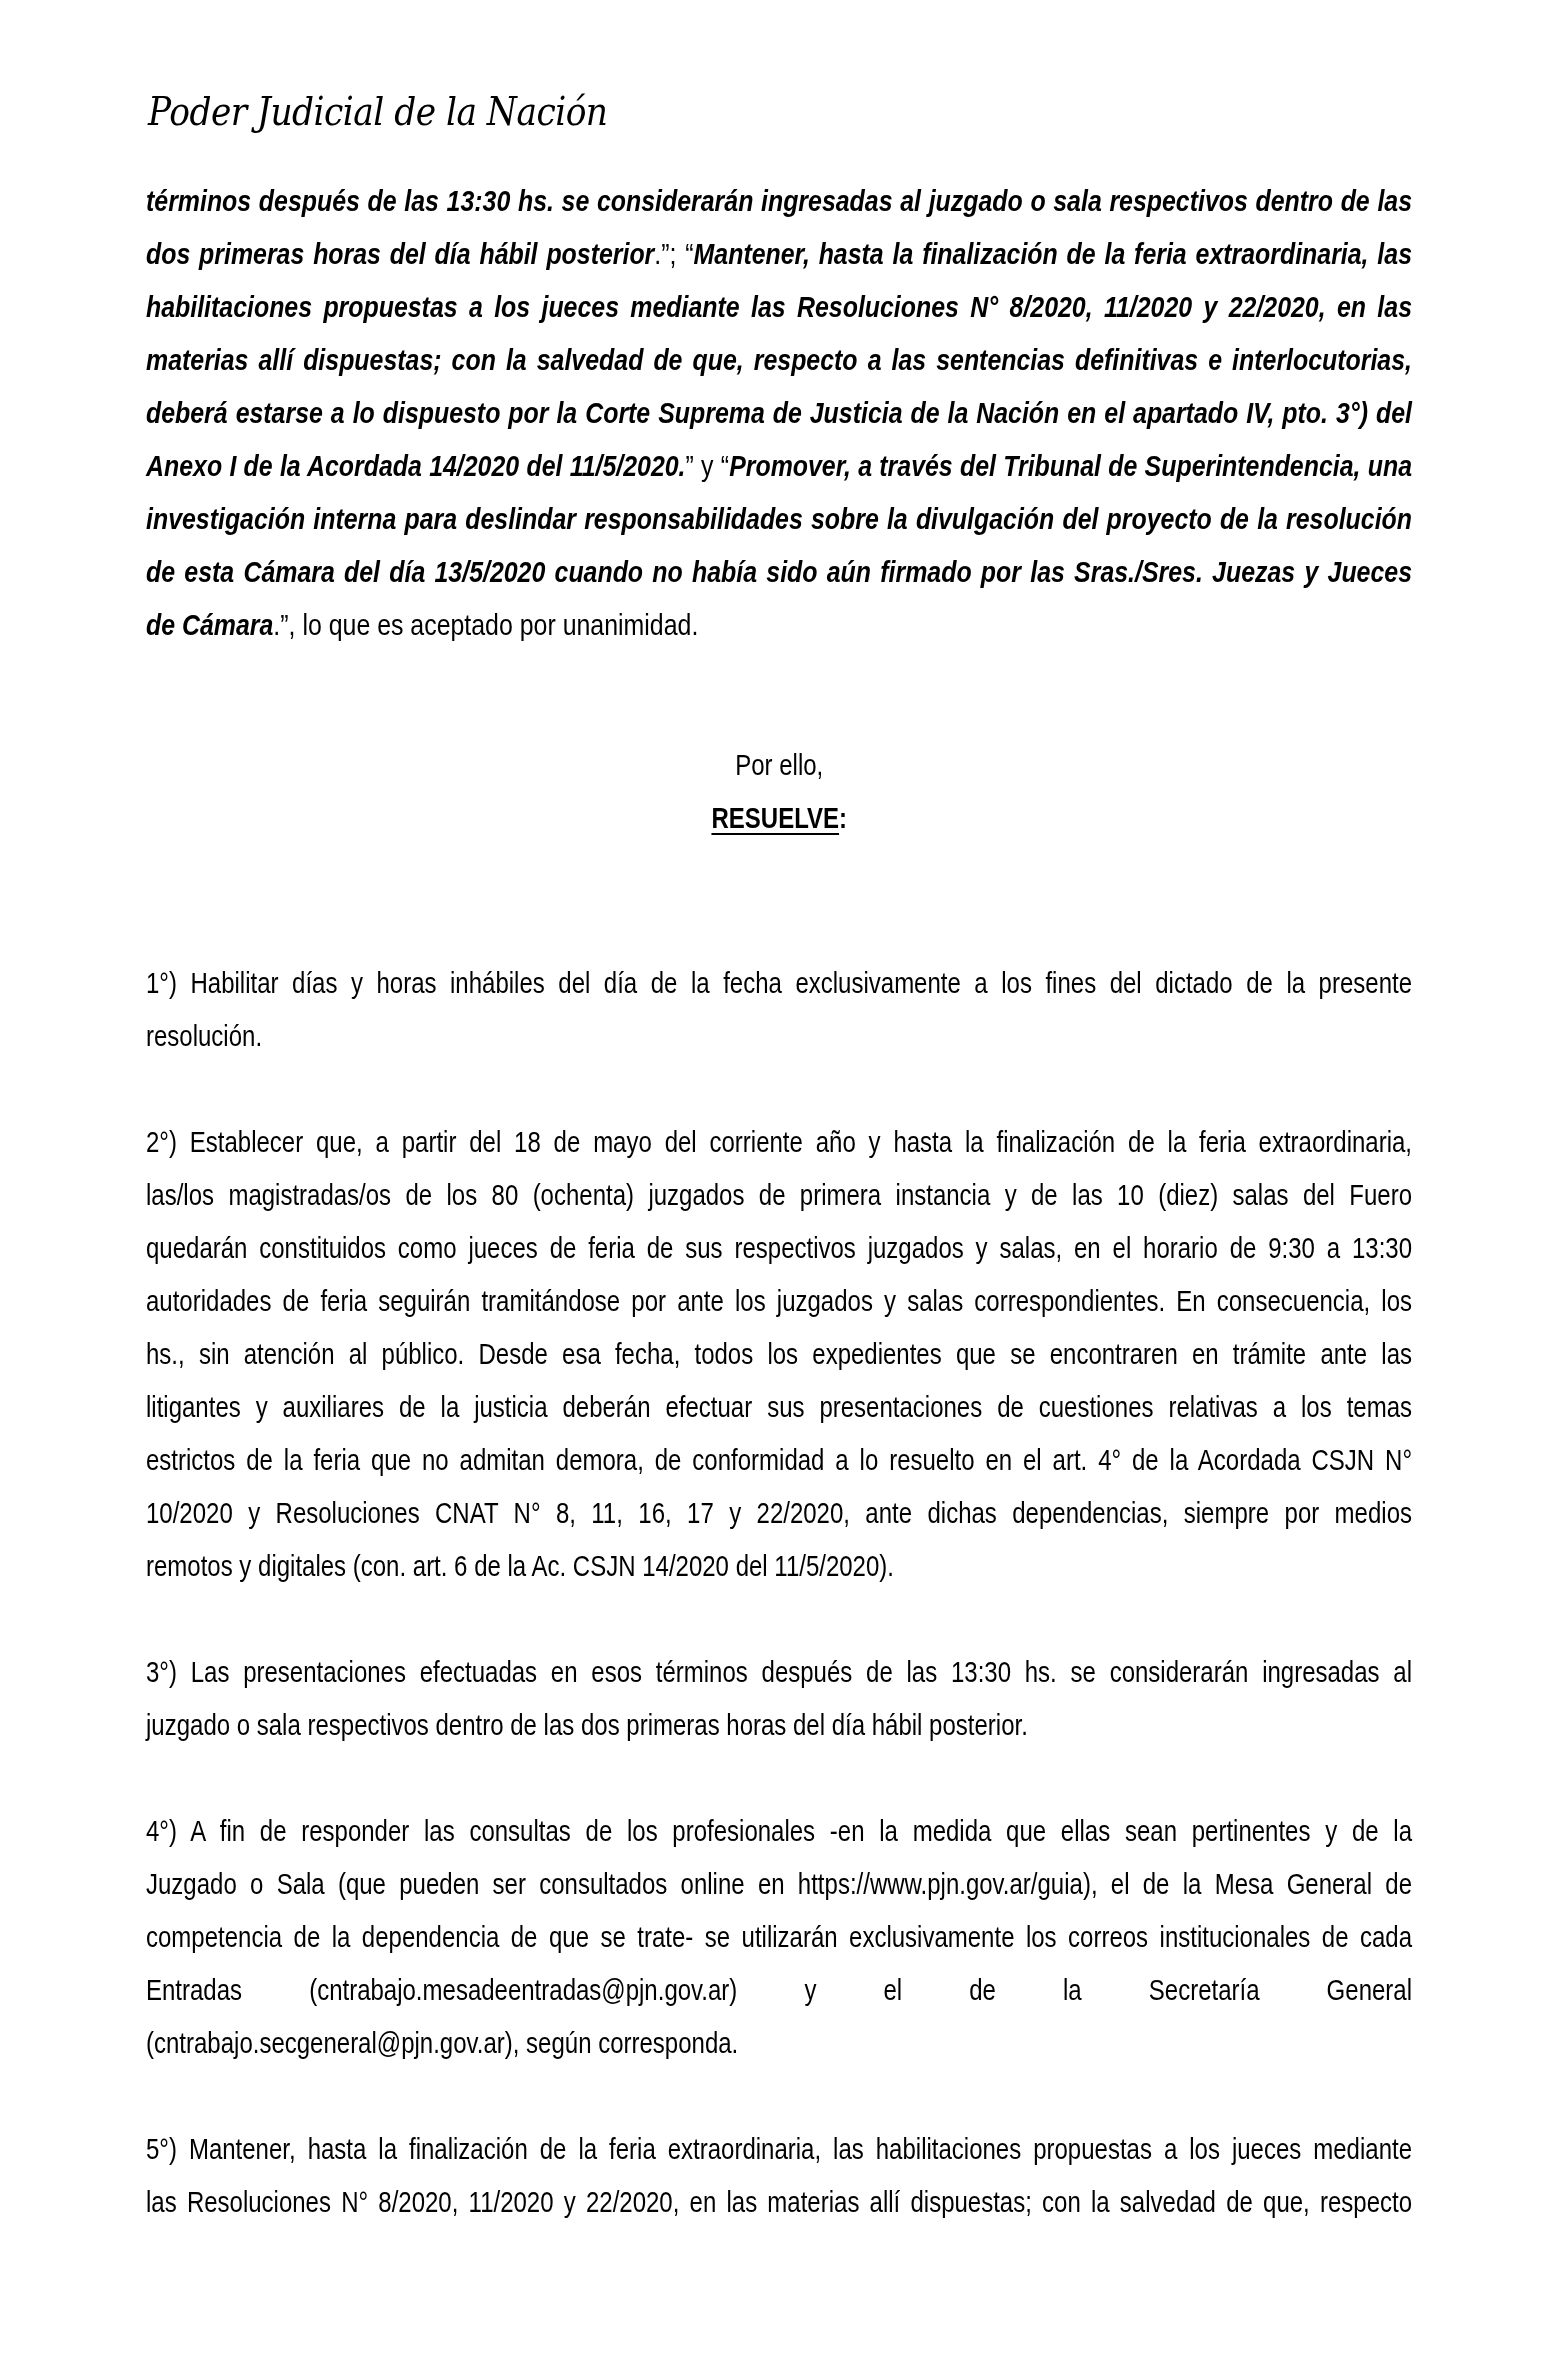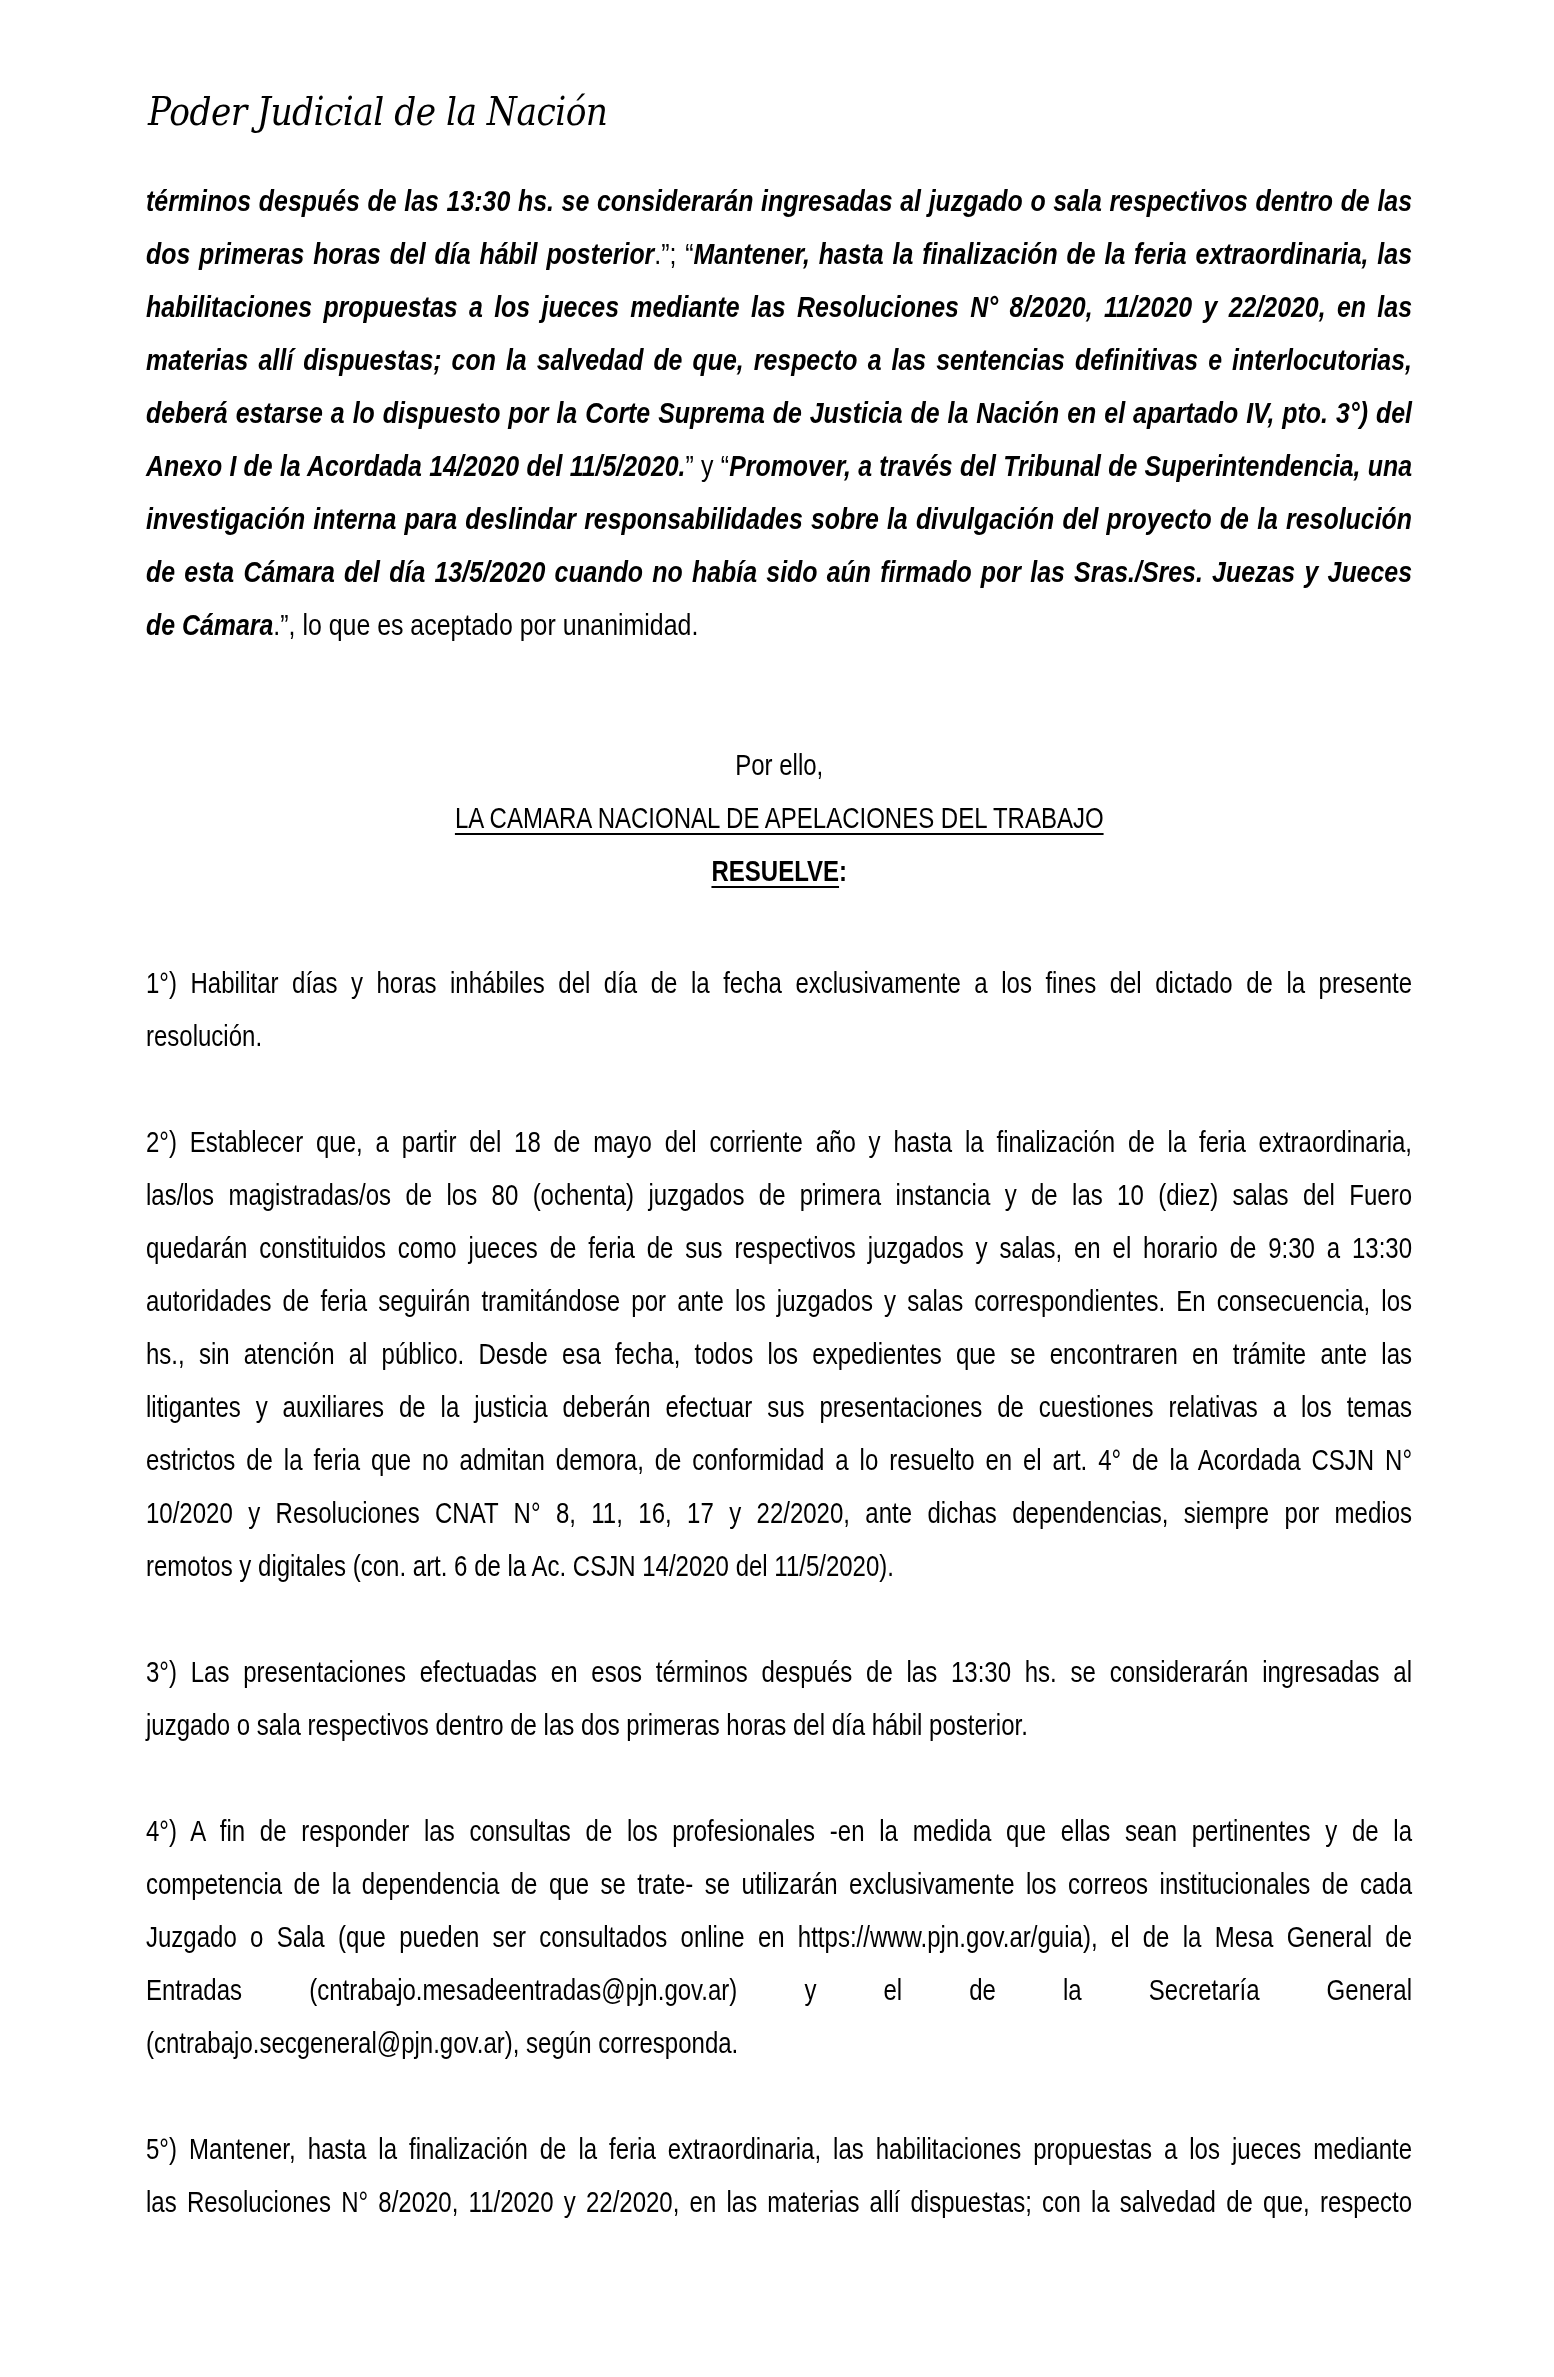--- a/index.html
+++ b/index.html
@@ -47,23 +47,20 @@
       <div class="line" style="--sx: 0.83;"><span class="inner"><span class="bi">investigación interna para deslindar responsabilidades sobre la divulgación del proyecto de la resolución</span></span></div>
       <div class="line" style="--sx: 0.83;"><span class="inner"><span class="bi">de esta Cámara del día 13/5/2020 cuando no había sido aún firmado por las Sras./Sres. Juezas y Jueces</span></span></div>
       <div class="line last" style="--sx: 0.83;"><span class="inner"><span class="bi">de Cámara</span><span>.”, lo que es aceptado por unanimidad.</span></span></div>
     </div>
 
   <div class="body-text" style="top: 738px;">
     <div class="line center">
       <span class="inner"><span>Por ello,</span></span>
     </div>
     <div class="line center">
-      <span class="inner"><span class="u">LA CAMARA NACIONAL DE APELACIONES DEL TRABAJO</span></span>
-    </div>
-    <div class="line center">
       <span class="inner"><span class="b u">RESUELVE</span><span class="b">:</span></span>
     </div>
   </div>
 
   <div class="body-text" id="items" style="top: 956px;">
       <div>
         <div class="line" style="--sx: 0.8;"><span class="inner">1°) Habilitar días y horas inhábiles del día de la fecha exclusivamente a los fines del dictado de la presente</span></div>
         <div class="line last" style="--sx: 0.8;"><span class="inner">resolución.</span></div>
       </div>
       <div class="gap"></div>
@@ -79,22 +76,22 @@
         <div class="line last" style="--sx: 0.8;"><span class="inner">remotos y digitales (con. art. 6 de la Ac. CSJN 14/2020 del 11/5/2020).</span></div>
       </div>
       <div class="gap"></div>
       <div>
         <div class="line" style="--sx: 0.8;"><span class="inner">3°) Las presentaciones efectuadas en esos términos después de las 13:30 hs. se considerarán ingresadas al</span></div>
         <div class="line last" style="--sx: 0.8;"><span class="inner">juzgado o sala respectivos dentro de las dos primeras horas del día hábil posterior.</span></div>
       </div>
       <div class="gap"></div>
       <div>
         <div class="line" style="--sx: 0.8;"><span class="inner">4°) A fin de responder las consultas de los profesionales -en la medida que ellas sean pertinentes y de la</span></div>
+        <div class="line" style="--sx: 0.8;"><span class="inner">Juzgado o Sala (que pueden ser consultados online en https://www.pjn.gov.ar/guia), el de la Mesa General de</span></div>
         <div class="line" style="--sx: 0.8;"><span class="inner">competencia de la dependencia de que se trate- se utilizarán exclusivamente los correos institucionales de cada</span></div>
-        <div class="line" style="--sx: 0.8;"><span class="inner">Juzgado o Sala (que pueden ser consultados online en https://www.pjn.gov.ar/guia), el de la Mesa General de</span></div>
         <div class="line" style="--sx: 0.8;"><span class="inner">Entradas (cntrabajo.mesadeentradas@pjn.gov.ar) y el de la Secretaría General</span></div>
         <div class="line last" style="--sx: 0.8;"><span class="inner">(cntrabajo.secgeneral@pjn.gov.ar), según corresponda.</span></div>
       </div>
       <div class="gap"></div>
       <div>
         <div class="line" style="--sx: 0.8;"><span class="inner">5°) Mantener, hasta la finalización de la feria extraordinaria, las habilitaciones propuestas a los jueces mediante</span></div>
         <div class="line" style="--sx: 0.8;"><span class="inner">las Resoluciones N° 8/2020, 11/2020 y 22/2020, en las materias allí dispuestas; con la salvedad de que, respecto</span></div>
       </div>
     </div>
 

